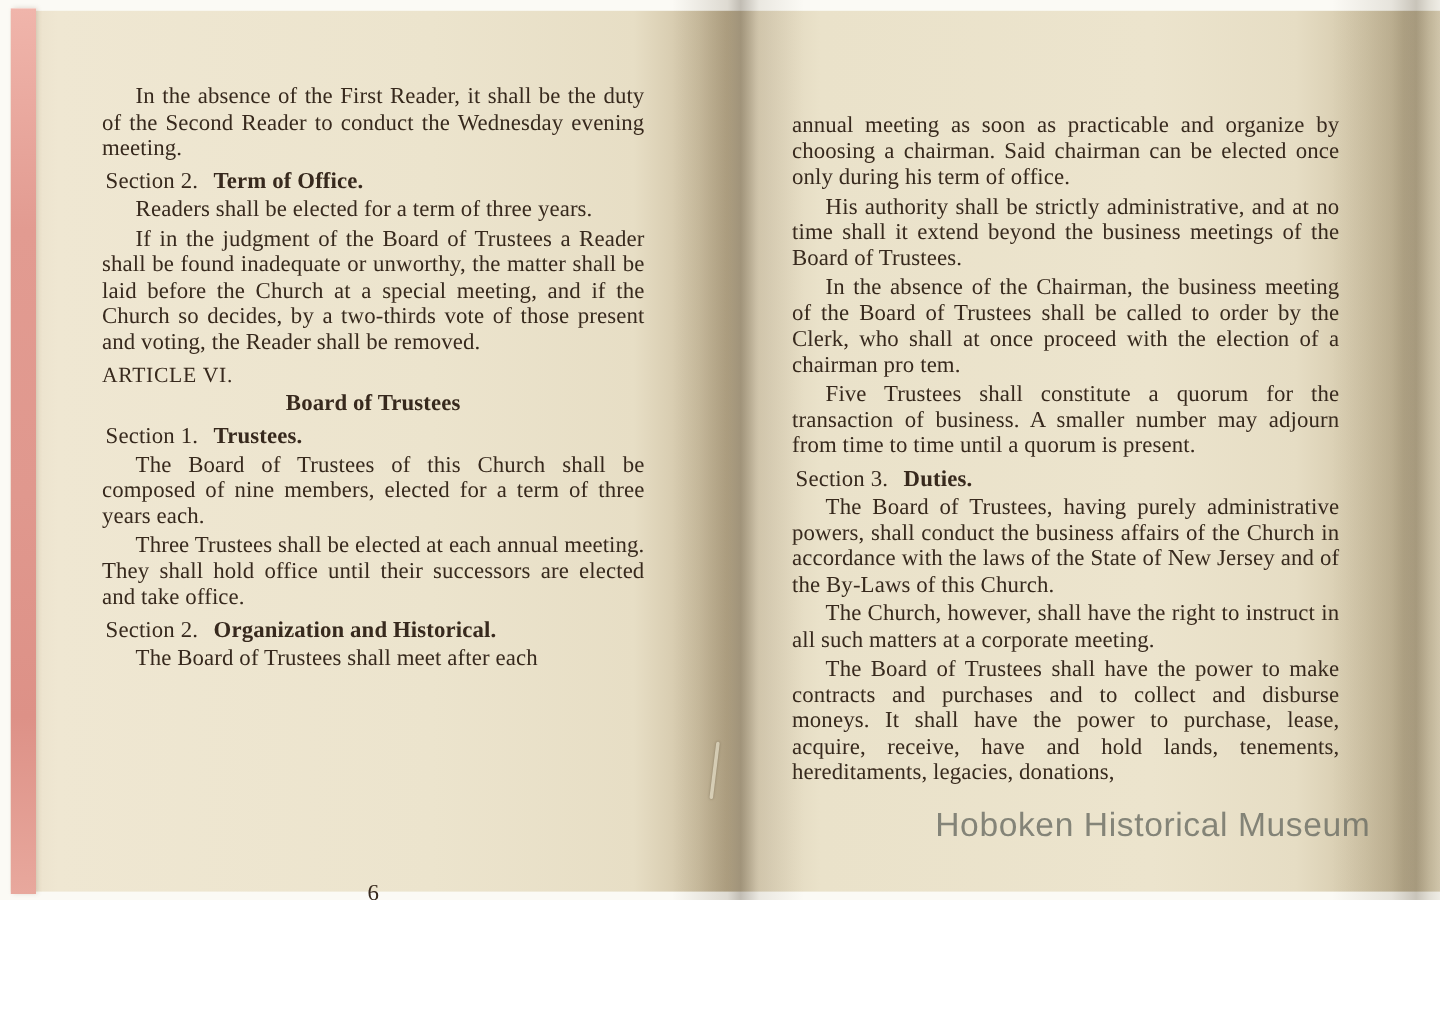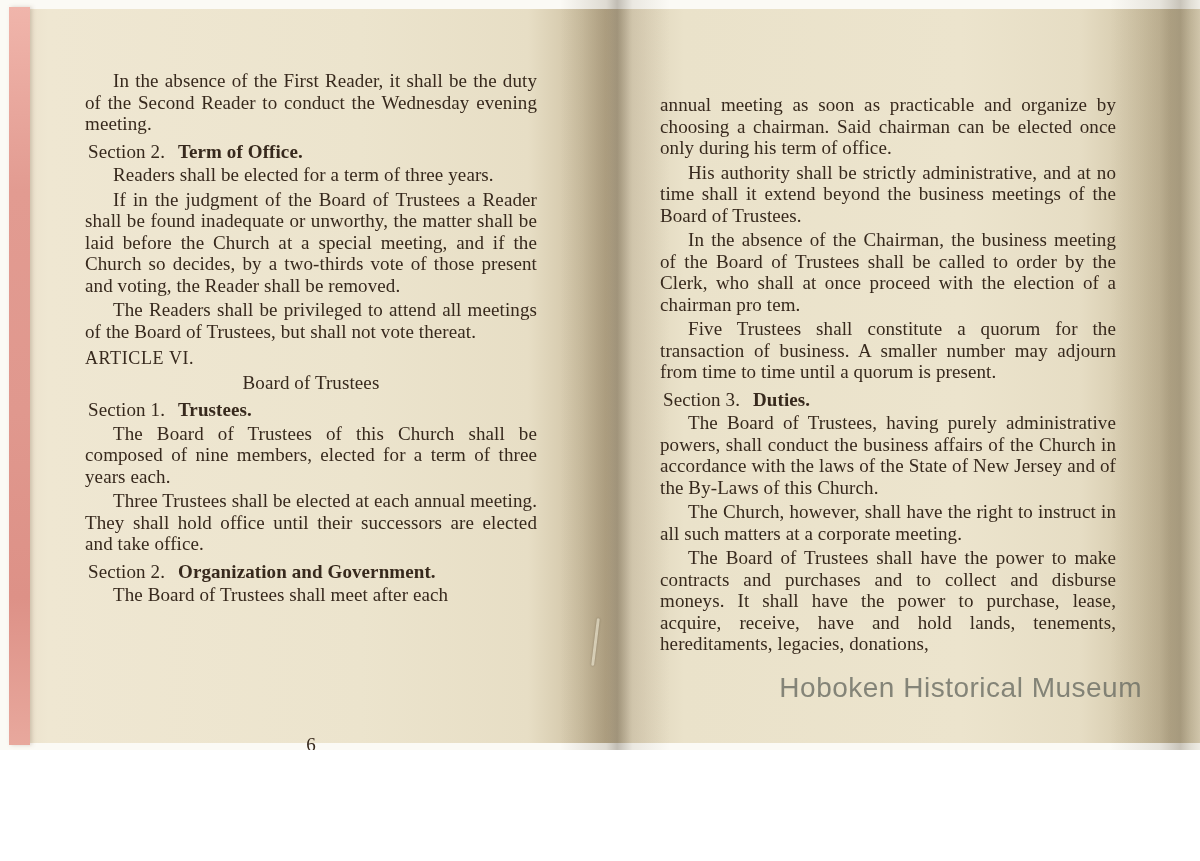--- a/index.html
+++ b/index.html
@@ -57,21 +57,21 @@
   }
   .page-left .col{left:85px;top:70px;width:452px;}
   .page-right .col{left:60px;top:94px;width:456px;}
 
   .para{margin:0 0 3px 0;text-indent:28px;}
   .para.no-indent{text-indent:0;}
   .section-head{margin:6px 0 2px 0;text-indent:3px;}
   .section-label{margin-right:13px;}
   .section-title{font-weight:bold;}
   .article-head{margin:6px 0 2px 0;text-align:left;text-indent:0;font-size:18px;letter-spacing:0.6px;}
-  .article-title{margin:1px 0 5px 0;text-align:center;text-indent:0;font-weight:normal;}
+  .article-title{margin:1px 0 5px 0;text-align:center;text-indent:0;font-weight:bold;}
 
   .pagenum{
     position:absolute;color:var(--text);
     font-size:19px;text-align:center;
   }
   .page-left .pagenum{left:85px;width:452px;top:734px;}
   .page-right .pagenum{left:60px;width:456px;top:754px;}
 
   .watermark{
     position:absolute;right:58px;bottom:46px;
@@ -92,27 +92,26 @@
   <div class="edge-left"></div>
   <div class="spine-strip"></div>
   <div class="thread"></div>
 
   <div class="page page-left">
     <div class="col" id="left-blocks">
         <p class="para">In the absence of the First Reader, it shall be the duty of the Second Reader to conduct the Wednesday evening meeting.</p>
         <p class="section-head"><span class="section-label">Section 2.</span><span class="section-title">Term of Office.</span></p>
         <p class="para">Readers shall be elected for a term of three years.</p>
         <p class="para">If in the judgment of the Board of Trustees a Reader shall be found inadequate or unworthy, the matter shall be laid before the Church at a special meeting, and if the Church so decides, by a two-thirds vote of those present and voting, the Reader shall be removed.</p>
-        <p class="para">The Readers shall be privileged to attend all meetings of the Board of Trustees, but shall not vote thereat.</p>
         <p class="article-head">ARTICLE VI.</p>
         <p class="article-title">Board of Trustees</p>
         <p class="section-head"><span class="section-label">Section 1.</span><span class="section-title">Trustees.</span></p>
         <p class="para">The Board of Trustees of this Church shall be composed of nine members, elected for a term of three years each.</p>
         <p class="para">Three Trustees shall be elected at each annual meeting. They shall hold office until their successors are elected and take office.</p>
-        <p class="section-head"><span class="section-label">Section 2.</span><span class="section-title">Organization and Government.</span></p>
+        <p class="section-head"><span class="section-label">Section 2.</span><span class="section-title">Organization and Historical.</span></p>
         <p class="para">The Board of Trustees shall meet after each</p>
       </div>
     <div class="pagenum">6</div>
   </div>
 
   <div class="page page-right">
     <div class="col" id="right-blocks">
         <p class="para no-indent">annual meeting as soon as practicable and organize by choosing a chairman. Said chairman can be elected once only during his term of office.</p>
         <p class="para">His authority shall be strictly administrative, and at no time shall it extend beyond the business meetings of the Board of Trustees.</p>
         <p class="para">In the absence of the Chairman, the business meeting of the Board of Trustees shall be called to order by the Clerk, who shall at once proceed with the election of a chairman pro tem.</p>

